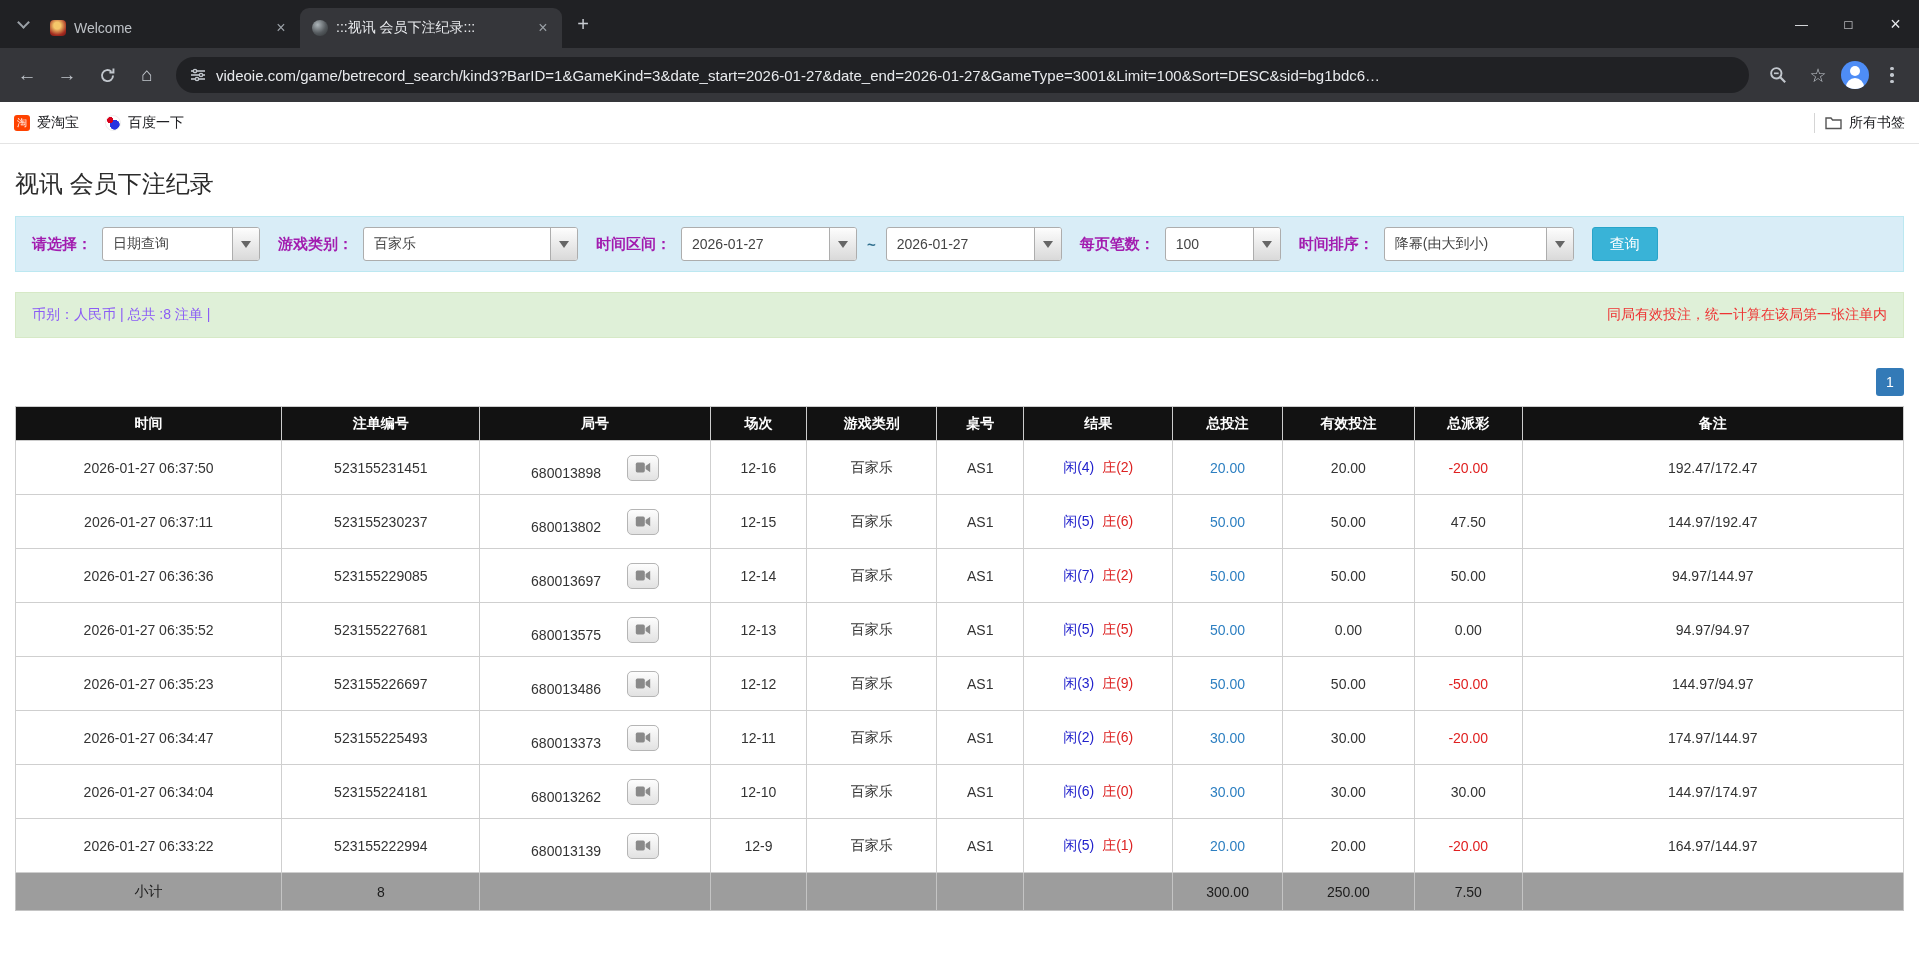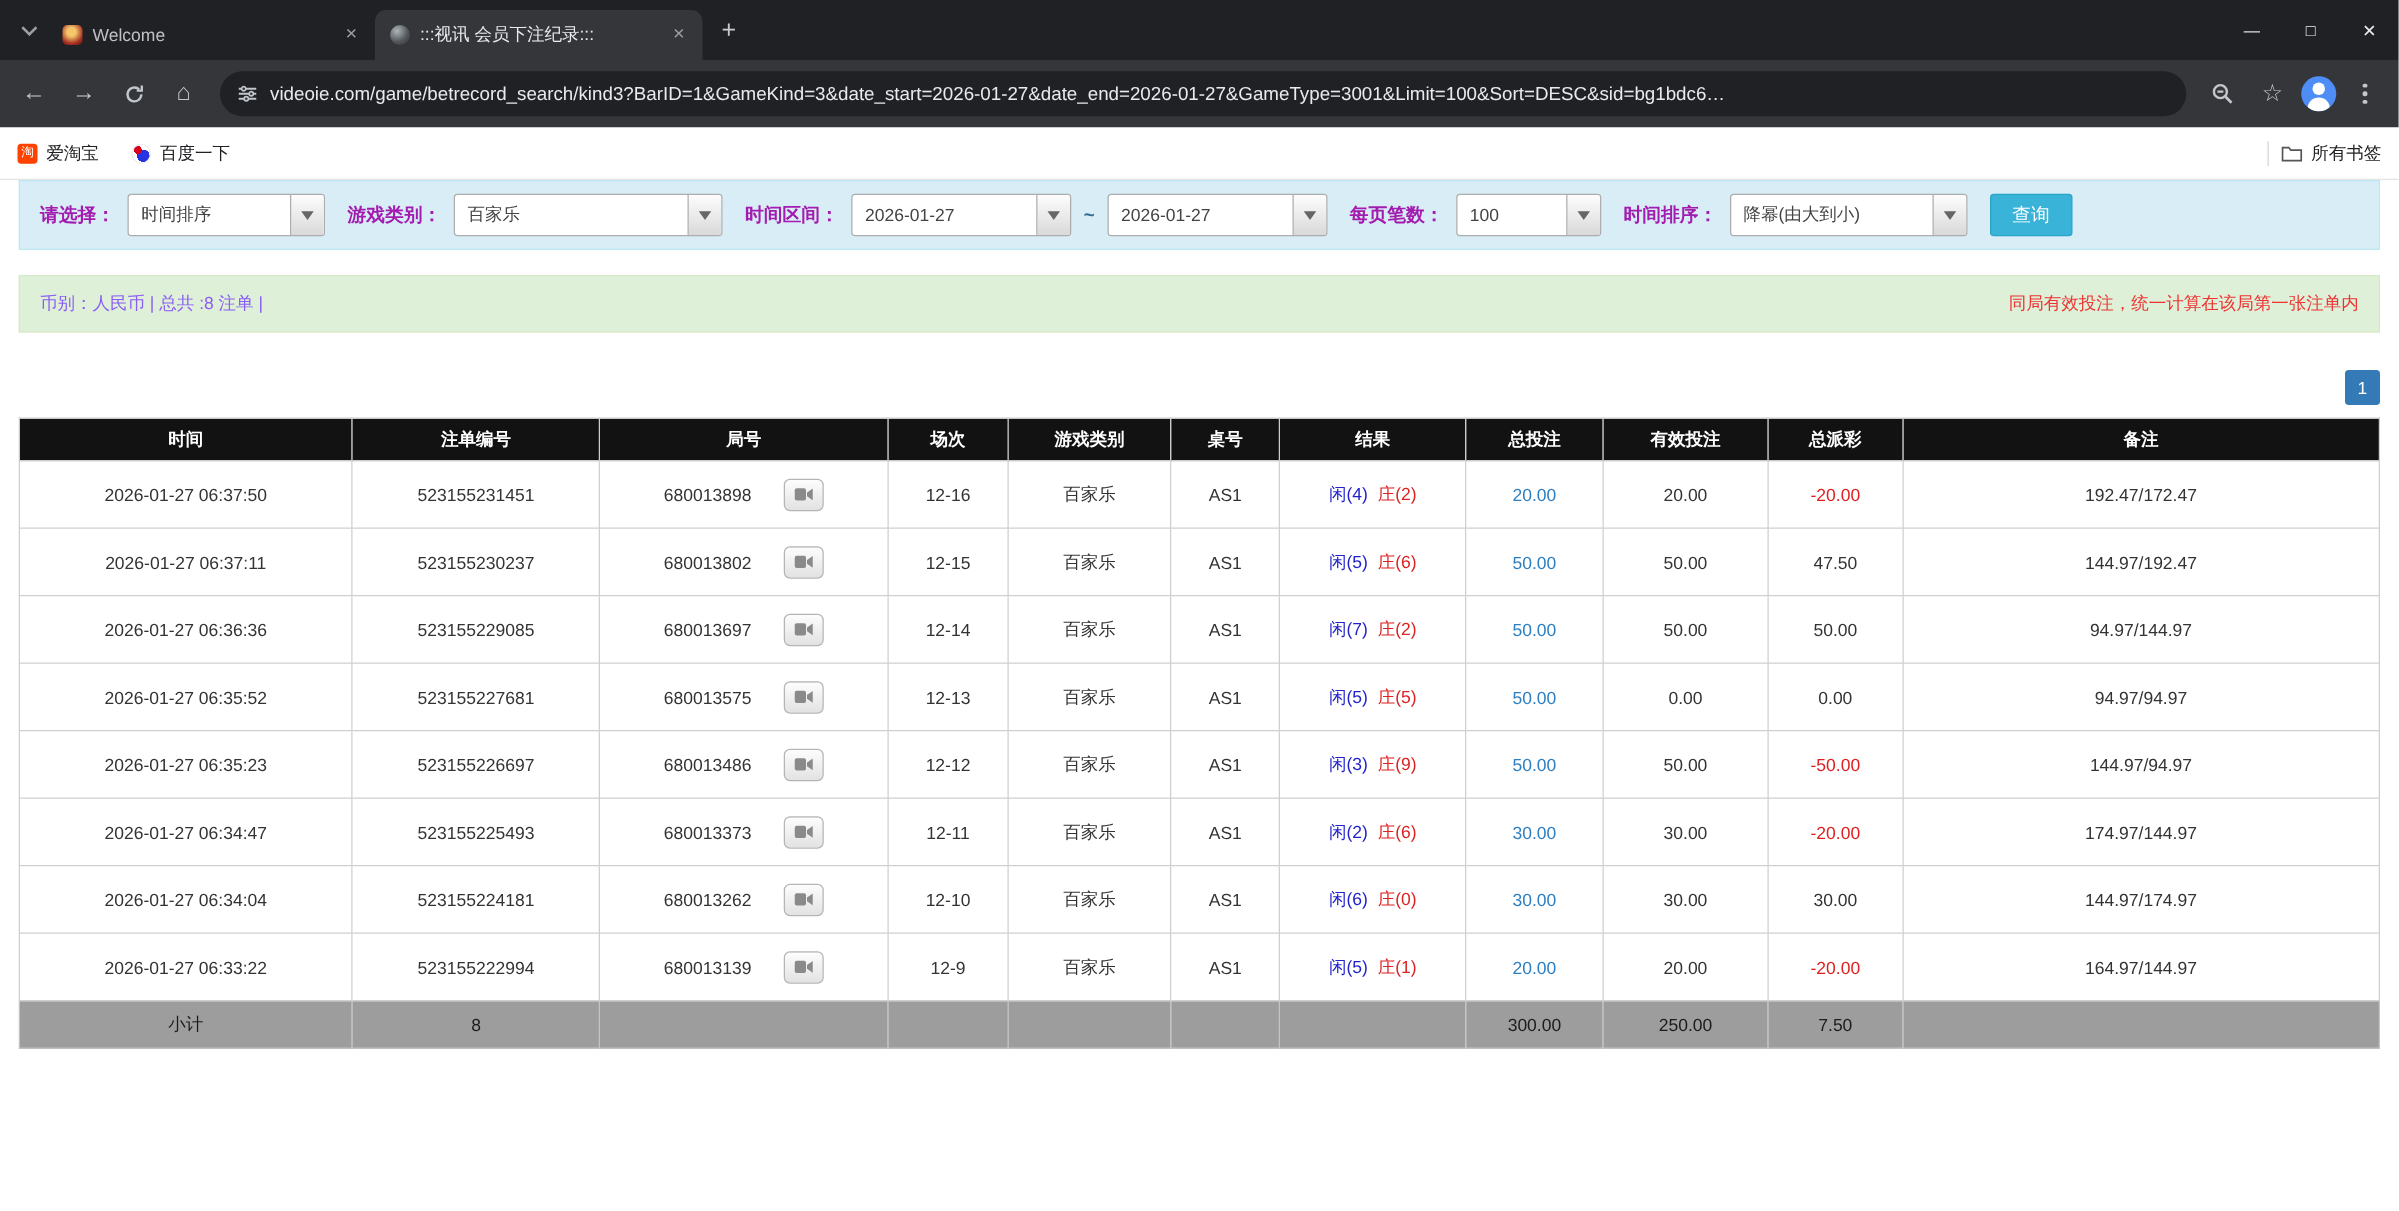--- a/index.html
+++ b/index.html
@@ -61,21 +61,21 @@
   .summary-bar { margin-top:20px; background:#dff0d8; border:1px solid #d6e9c6; height:46px; display:flex; align-items:center; justify-content:space-between; padding:0 16px; font-size:14px; }
   .summary-left { color:#8b5cf6; }
   .summary-right { color:#ee3333; }
 
   .pagination { margin:30px 0 10px; text-align:right; }
   .page-num { display:inline-block; width:28px; height:28px; line-height:28px; text-align:center; background:#337ab7; color:#fff; border-radius:3px; font-size:14px; cursor:pointer; }
 
   table.bet-table { width:100%; border-collapse:collapse; table-layout:fixed; font-size:14px; }
   .bet-table th { background:#121212; color:#fff; font-weight:bold; height:34px; border:1px solid #cccccc; text-align:center; }
   .bet-table td { background:#fff; color:#333; height:54px; border:1px solid #cfcfcf; text-align:center; }
-  .round-cell-inner { display:flex; align-items:center; justify-content:center; gap:26px; }
+  .round-cell-inner { display:flex; align-items:flex-end; justify-content:center; gap:26px; }
   .replay-btn { width:32px; height:26px; border:1px solid #b5b5b5; border-radius:5px; background:linear-gradient(#fdfdfd,#e2e2e2); display:flex; align-items:center; justify-content:center; cursor:pointer; color:#8a8a8a; }
   .player { color:#2222cc; }
   .banker { color:#dd2222; margin-left:4px; }
   .bet-link { color:#2d7fc1; cursor:pointer; }
   .payout-cell.neg { color:#e02020; }
   .bet-table tr.foot td { background:#9d9d9d; color:#1c1c1c; height:38px; border:1px solid #c4c4c4; }
 </style>
 </head>
 <body>
 
@@ -162,25 +162,26 @@
     <div class="bookmark">
       <svg class="icon-svg" width="17" height="15" viewBox="0 0 17 14">
           <path d="M1 2.5h5l1.6 2H16v8.5H1z" fill="none" stroke="#555" stroke-width="1.4"></path>
         </svg>
       <span>所有书签</span>
     </div>
   </div>
 </div>
 
 <div class="page">
+  <h1 class="page-title">视讯 会员下注纪录</h1>
 
   <div class="filter-bar">
     <span class="f-label">请选择：</span>
     <div class="combo w1">
-      <span class="val">时间排序</span>
+      <span class="val">日期查询</span>
       <span class="dd"></span>
     </div>
 
     <span class="f-label">游戏类别：</span>
     <div class="combo w2">
       <span class="val">百家乐</span>
       <span class="dd"></span>
     </div>
 
     <span class="f-label">时间区间：</span>

